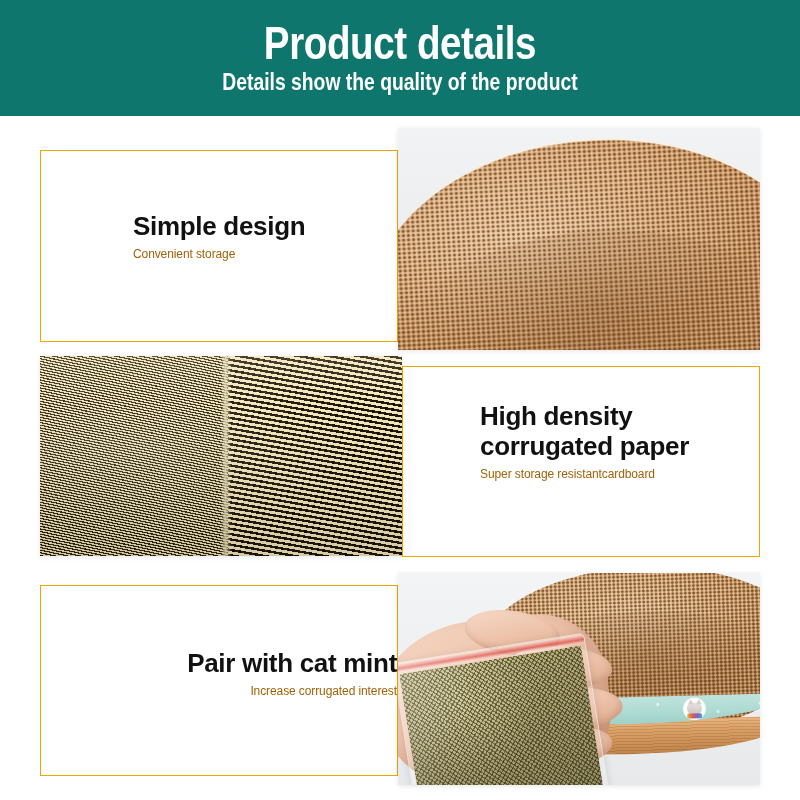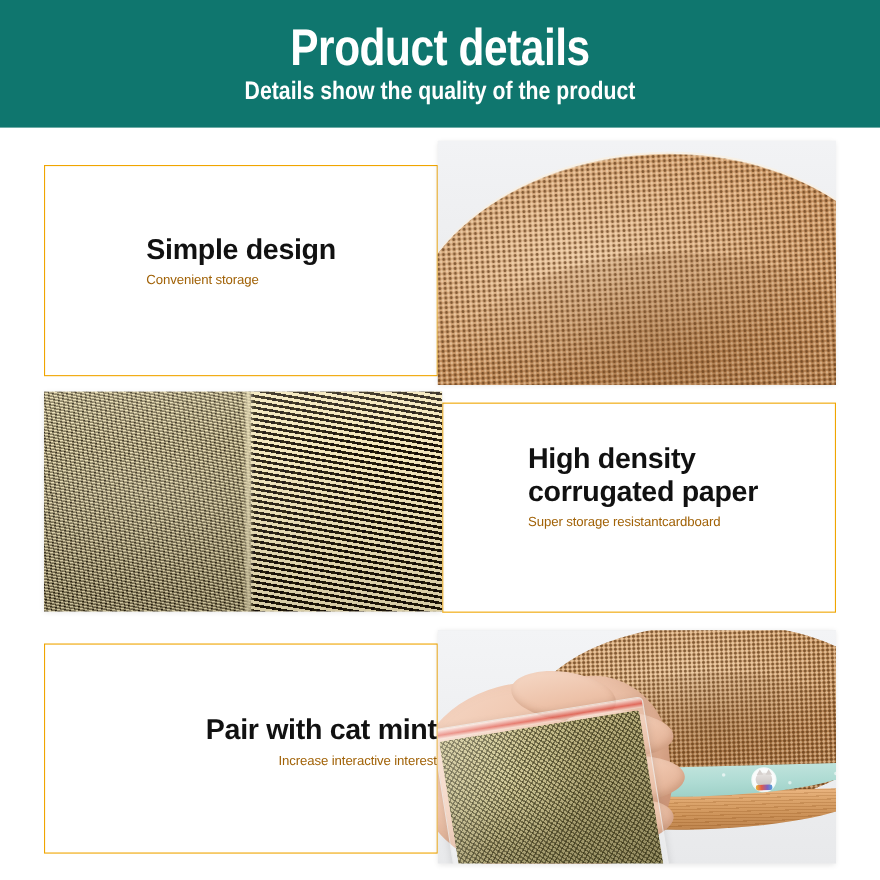--- a/index.html
+++ b/index.html
@@ -425,21 +425,21 @@
     <div class="card-text-wrap">
       <div class="card-title">High density
 corrugated paper</div>
       <div class="card-sub">Super storage resistantcardboard</div>
     </div>
   </div>
 
   <div class="text-card" id="card-cat-mint">
     <div class="card-text-wrap">
       <div class="card-title">Pair with cat mint</div>
-      <div class="card-sub">Increase interactive interest</div>
+      <div class="card-sub">Increase corrugated interest</div>
     </div>
   </div>
 
   <div class="photo" id="photo-catnip">
     <div class="photo-inner">
       <div class="catnip-bg"></div>
 
       <div class="bowl2">
         <div class="honeycomb"></div>
         <div class="bowl2-inner"></div>

